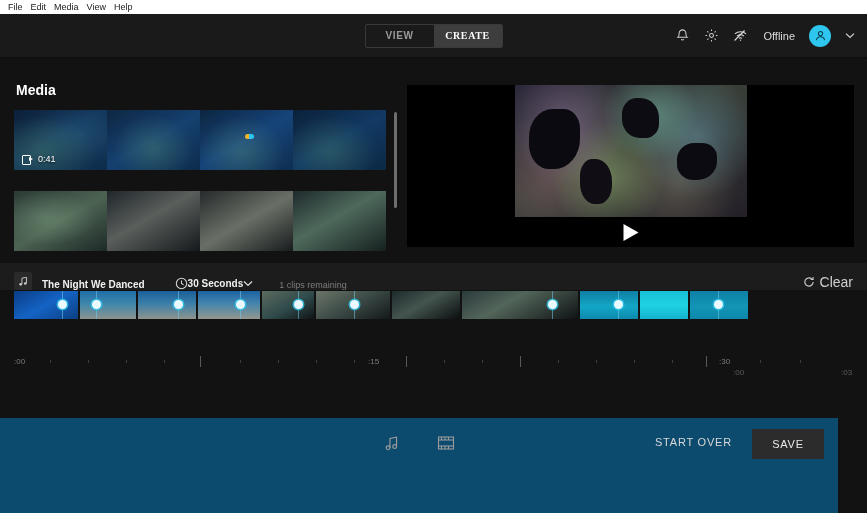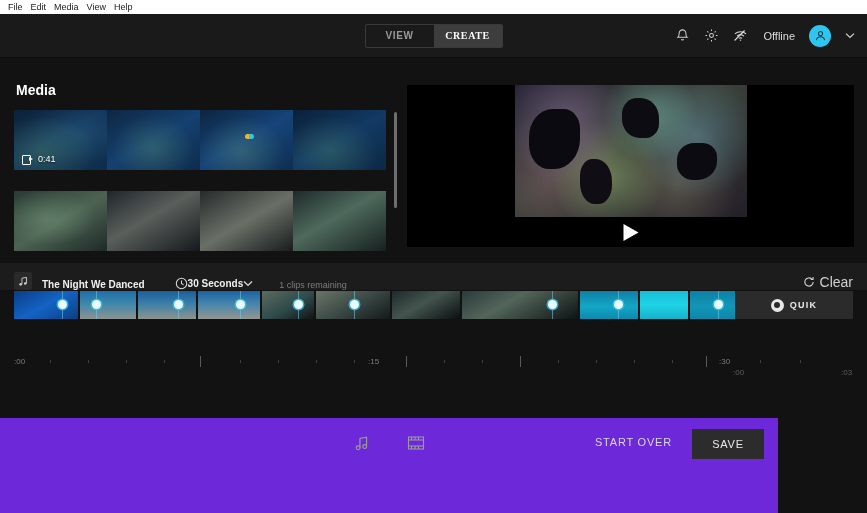--- a/index.html
+++ b/index.html
@@ -118,21 +118,21 @@
 
   
   .ruler { position:absolute; left:0; top:348px; width:725px; height:34px; }
   .tick { position:absolute; background:#4a4a4a; }
   .tick.sm { width:1px; height:3px; top:12px; background:#3f3f3f; }
   .tick.lg { width:1px; height:11px; top:8px; background:#5a5a5a; }
   .rlab { position:absolute; font-size:8px; color:#7b7b7b; }
   .rlab.dim { color:#5e5e5e; }
 
   
-  .bottom { position:absolute; left:0; top:418px; width:778px; height:95px; background:#6d28d9; }
+  .bottom { position:absolute; left:0; top:418px; width:838px; height:95px; background:#0c4a6e; }
   .bot-center { position:absolute; left:50%; top:12px; transform:translateX(-50%); display:flex; gap:28px; }
   .bot-ico { width:26px; height:26px; display:flex; align-items:center; justify-content:center; color:#9b9b9b; }
   .start-over { position:absolute; right:106px; top:18px; font-size:11px; letter-spacing:.8px; color:#d8d8d8; }
   .save-btn {
     position:absolute; right:14px; top:11px; width:72px; height:30px; background:#2c2c2c;
     display:flex; align-items:center; justify-content:center;
     font-size:11px; letter-spacing:.8px; color:#e8e8e8;
   }
 </style>
 </head>
@@ -338,24 +338,20 @@
     </div>
     <div class="clip" style="flex:0 0 48px;background:linear-gradient(180deg,#17c0d8 0%,#1fd2e4 50%,#14b2cc 100%);"></div>
     <div class="clip" style="flex:0 0 58px;background:linear-gradient(180deg,#0e80a6 0%,#1295b6 55%,#0d87aa 100%);">
       <span class="marker" style="left:28px;">
           <b></b>
         </span>
     </div>
     <div class="clip" style="flex:1;background:linear-gradient(110deg,#1fc3dd 0%,#2ad4e8 35%,#0f8eb2 75%,#0c7ea0 100%);"></div>
   </div>
 
-  <div class="quik-btn">
-    <span class="quik-mark"></span>
-    <span class="quik-txt">QUIK</span>
-  </div>
 
   <div class="ruler">
     <span class="tick sm" style="left:50px;"></span>
       <span class="tick sm" style="left:88px;"></span>
     <span class="tick sm" style="left:126px;"></span>
       <span class="tick sm" style="left:164px;"></span>
     <span class="tick lg" style="left:200px;"></span>
     <span class="tick sm" style="left:240px;"></span>
       <span class="tick sm" style="left:278px;"></span>
     <span class="tick sm" style="left:316px;"></span>

